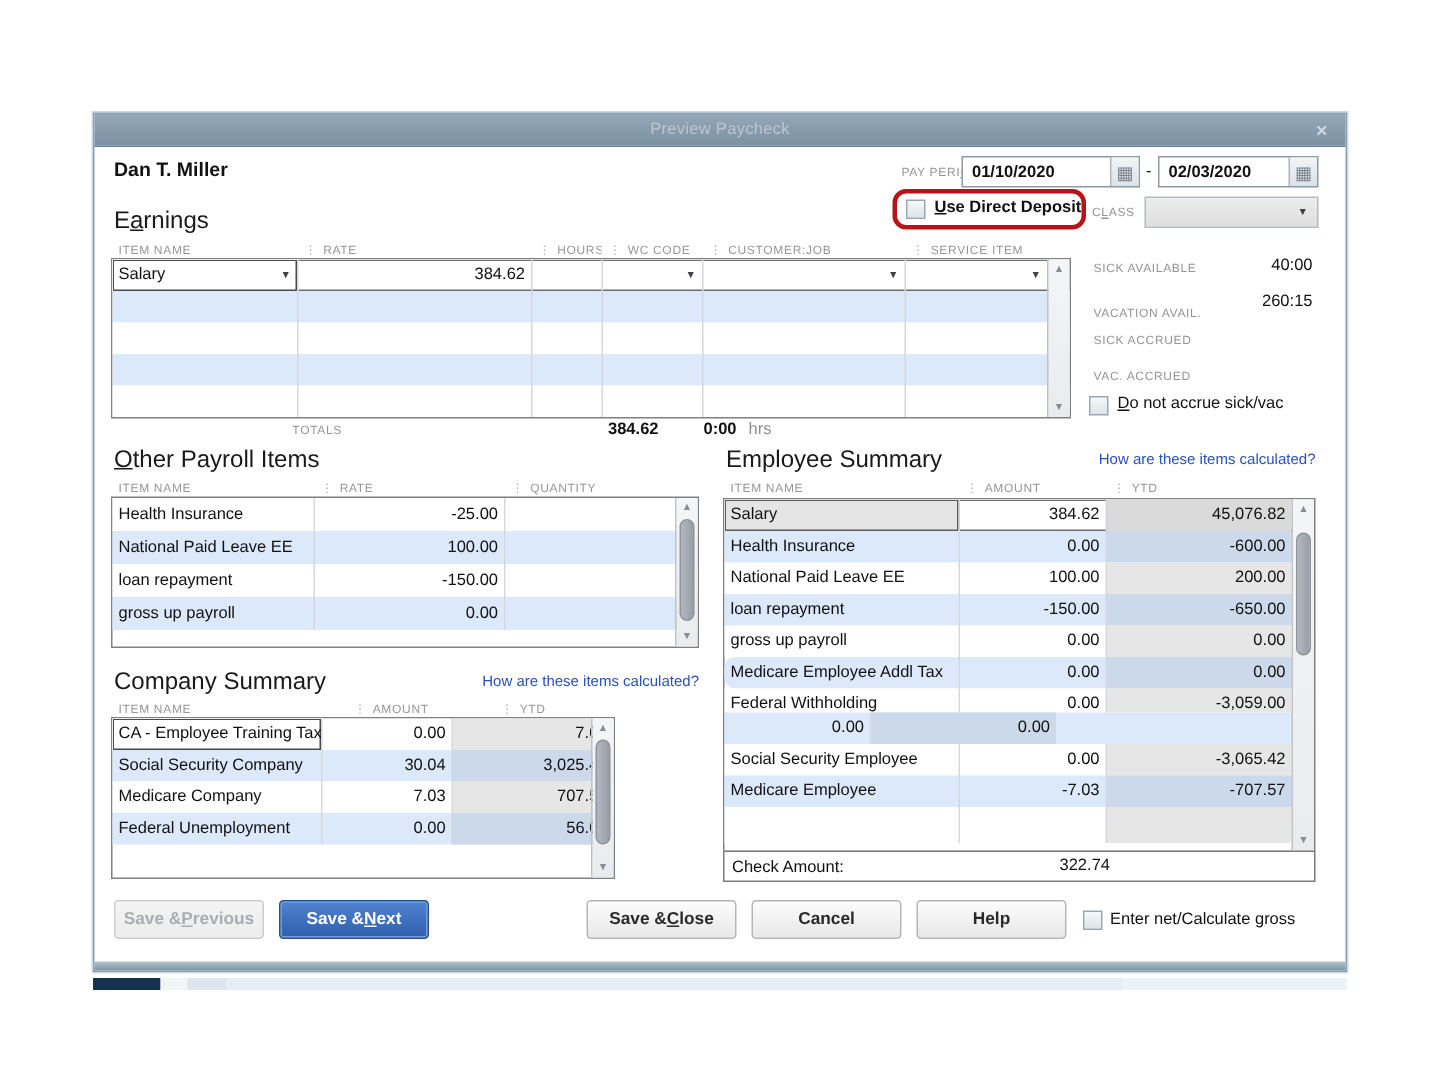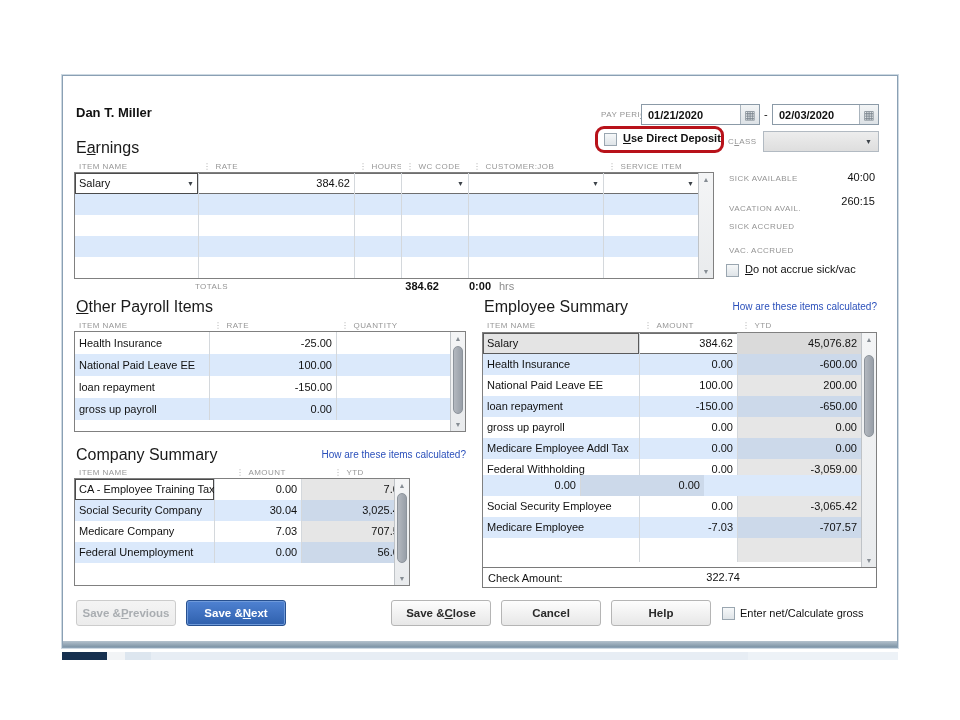--- a/index.html
+++ b/index.html
@@ -79,26 +79,30 @@
   .check-row { position:absolute; border:1px solid #7a7a7a; background:#fff; display:flex; align-items:center; }
 
   
   .behind { position:absolute; left:62px; top:652px; width:836px; height:8px; background:#e7edf4; display:flex; }
 </style>
 </head>
 <body>
 
 <div class="dialog">
 
+  <div class="titlebar">
+    <span class="title">Preview Paycheck</span>
+    <span class="close-x">×</span>
+  </div>
 
   <div class="abs emp-name" style="left:13px; top:29px;">Dan T. Miller</div>
 
   <span class="abs gray-lbl" style="left:538px; top:34px;">PAY PERI<u>O</u>D</span>
   <div class="datebox" style="left:578px; top:28px; width:119px;">
-    <span class="dtext">01/21/2020</span>
+    <span class="dtext">01/10/2020</span>
     <span class="cal-btn">▦</span>
   </div>
   <span class="abs val" style="left:701px; top:32px;">-</span>
   <div class="datebox" style="left:709px; top:28px; width:107px;">
     <span class="dtext">02/03/2020</span>
     <span class="cal-btn">▦</span>
   </div>
 
   <div class="abs checkbox" style="left:541px; top:57px;"></div>
   <span class="abs val" style="left:560px; top:56px; font-weight:bold;"><u>U</u>se Direct Deposit</span>
@@ -288,21 +292,21 @@
     <div class="t-row r-blue" style="height:21px;">
       <span class="t-cell" style="width:157px; line-height:21px;">loan repayment</span>
       <span class="t-cell num" style="width:98px; line-height:21px;">-150.00</span>
       <span class="t-cell num ytd-b" style="width:123px; line-height:21px;">-650.00</span>
     </div>
     <div class="t-row r-white" style="height:21px;">
       <span class="t-cell" style="width:157px; line-height:21px;">gross up payroll</span>
       <span class="t-cell num" style="width:98px; line-height:21px;">0.00</span>
       <span class="t-cell num ytd-w" style="width:123px; line-height:21px;">0.00</span>
     </div>
-    <div class="t-row r-blue" style="height:21px;">
+    <div class="t-row r-blue" style="height:21px;border-radius:7px;">
       <span class="t-cell" style="width:157px; line-height:21px;">Medicare Employee Addl Tax</span>
       <span class="t-cell num" style="width:98px; line-height:21px;">0.00</span>
       <span class="t-cell num ytd-b" style="width:123px; line-height:21px;">0.00</span>
     </div>
     <div class="t-row r-white" style="height:16px;">
       <span class="t-cell" style="width:157px; line-height:21px;">Federal Withholding</span>
       <span class="t-cell num" style="width:98px; line-height:21px;">0.00</span>
       <span class="t-cell num ytd-w" style="width:123px; line-height:21px;">-3,059.00</span>
     </div>
     <div class="t-row r-blue" style="height:21px;">

